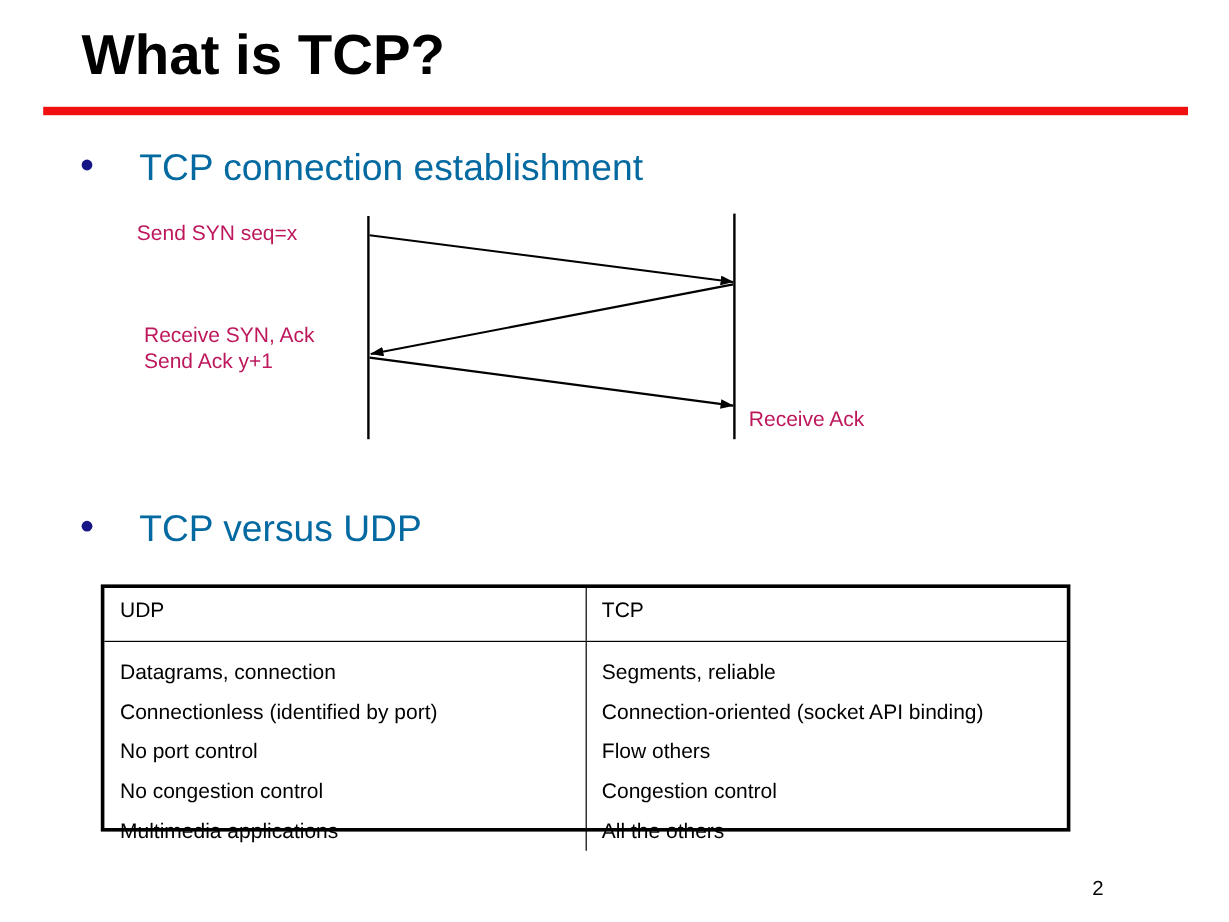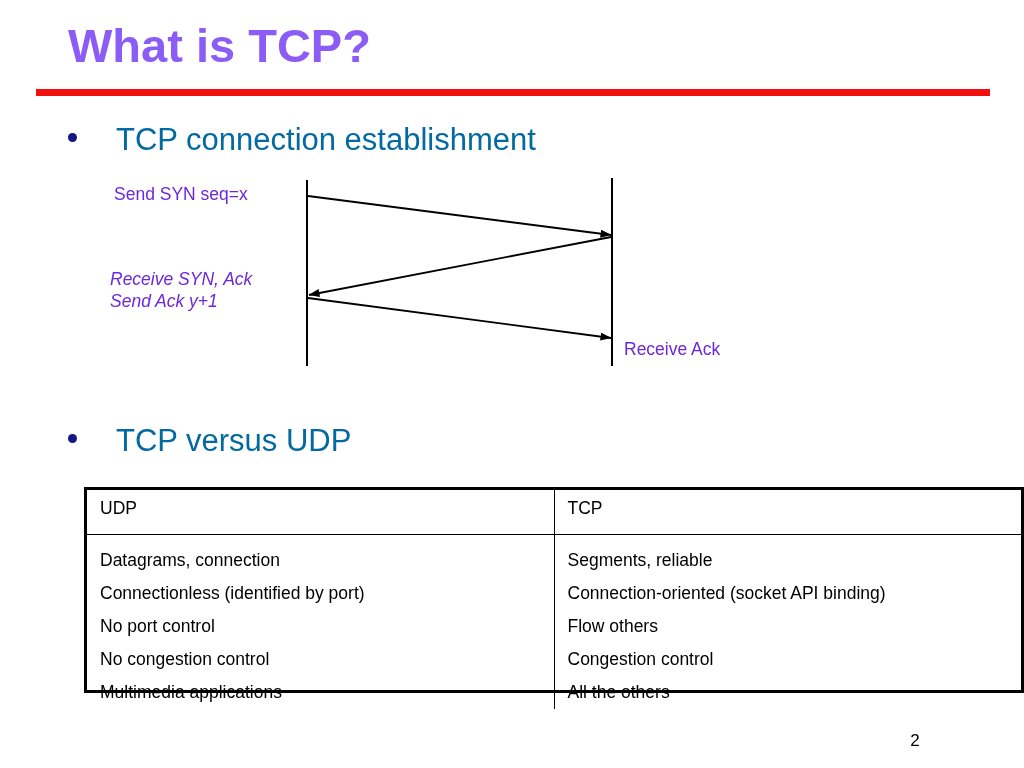--- a/index.html
+++ b/index.html
@@ -17,21 +17,21 @@
     color: #000000;
   }
 
   
   #slide-title {
     position: absolute;
     left: 68px;
     top: 22px;
     font-size: 47px;
     font-weight: bold;
-    color: #8b5cf6;
+    color: #000000;
     letter-spacing: 0px;
     white-space: nowrap;
     line-height: 1;
   }
   #title-rule {
     position: absolute;
     left: 36px;
     top: 89px;
     width: 954px;
     height: 7px;
@@ -71,34 +71,34 @@
     left: 0px;
     top: 0px;
     width: 1024px;
     height: 768px;
     pointer-events: none;
   }
   .seq-label {
     position: absolute;
     font-size: 17.5px;
     line-height: 22px;
-    color: #6d28d9;
+    color: #be185d;
     white-space: pre;
   }
   #label-send-syn   { left: 114px; top: 183px; }
-  #label-recv-ack-l { left: 110px; top: 268px; font-style: italic; }
+  #label-recv-ack-l { left: 120px; top: 268px; }
   #label-recv-syn-r { left: 624px; top: 216px; }
   #label-recv-ack-r { left: 624px; top: 338px; }
 
   
   #compare-table {
     position: absolute;
     left: 84px;
     top: 487px;
-    width: 940px;
+    width: 808px;
     height: 206px;
     border: 3px solid #000000;
     border-collapse: collapse;
     box-sizing: border-box;
     background: #ffffff;
   }
   #compare-table table {
     width: 100%;
     height: 100%;
     border-collapse: collapse;

